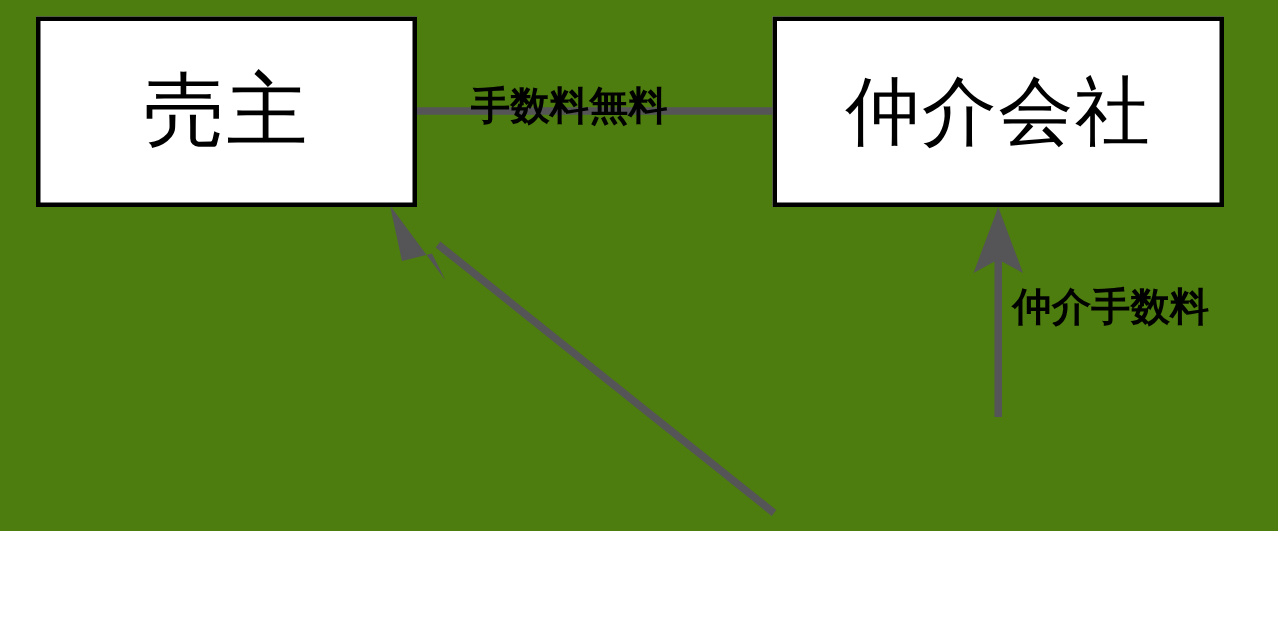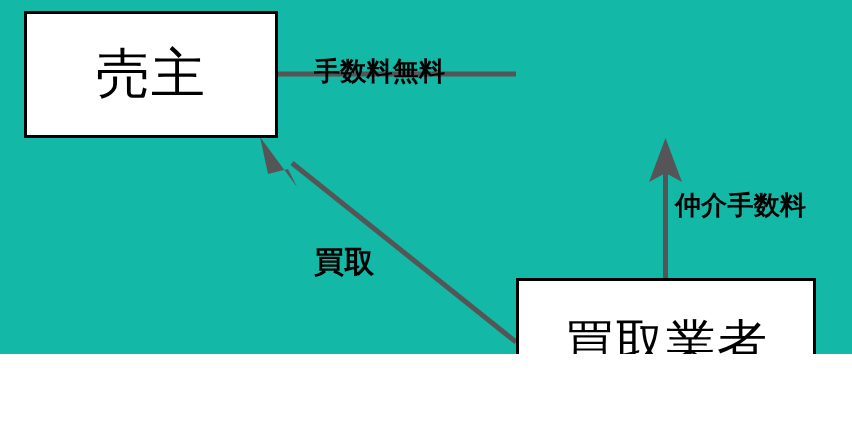--- a/index.html
+++ b/index.html
@@ -5,21 +5,21 @@
 <style>
   html, body {
     margin: 0;
     padding: 0;
     background: #ffffff;
   }
   #canvas {
     position: relative;
     width: 852px;
     height: 354px;
-    background: #14b8a6;
+    background: #4d7c0f;
     overflow: hidden;
     font-family: "DejaVu Sans", "Liberation Sans", sans-serif;
   }
   .node-box {
     position: absolute;
     box-sizing: border-box;
     border: 3px solid #000000;
     background: #ffffff;
     display: flex;
     align-items: center;
@@ -74,24 +74,23 @@
     <polygon points="665.5,138 682,182 665.5,173 649,182" fill="#555558"></polygon>
 
     <line x1="516" y1="342" x2="292" y2="163" stroke="#555558" stroke-width="5" stroke-linecap="butt"></line>
     <polygon points="260,137 297,187 288,169 268,174" fill="#555558"></polygon>
   </svg>
 
   <div class="node-box" id="node-seller">
     <span class="node-label">売主</span>
   </div>
 
+  <div class="node-box" id="node-broker">
+    <span class="node-label">仲介会社</span>
+  </div>
 
-  <div class="node-box" id="node-buyer">
-    <span class="node-label">買取業者</span>
-  </div>
 
   <div class="edge-label" id="label-fee-free">手数料無料</div>
 
   <div class="edge-label" id="label-brokerage">仲介手数料</div>
 
-  <div class="edge-label" id="label-purchase">買取</div>
 
 </div>
 
 </body></html>

